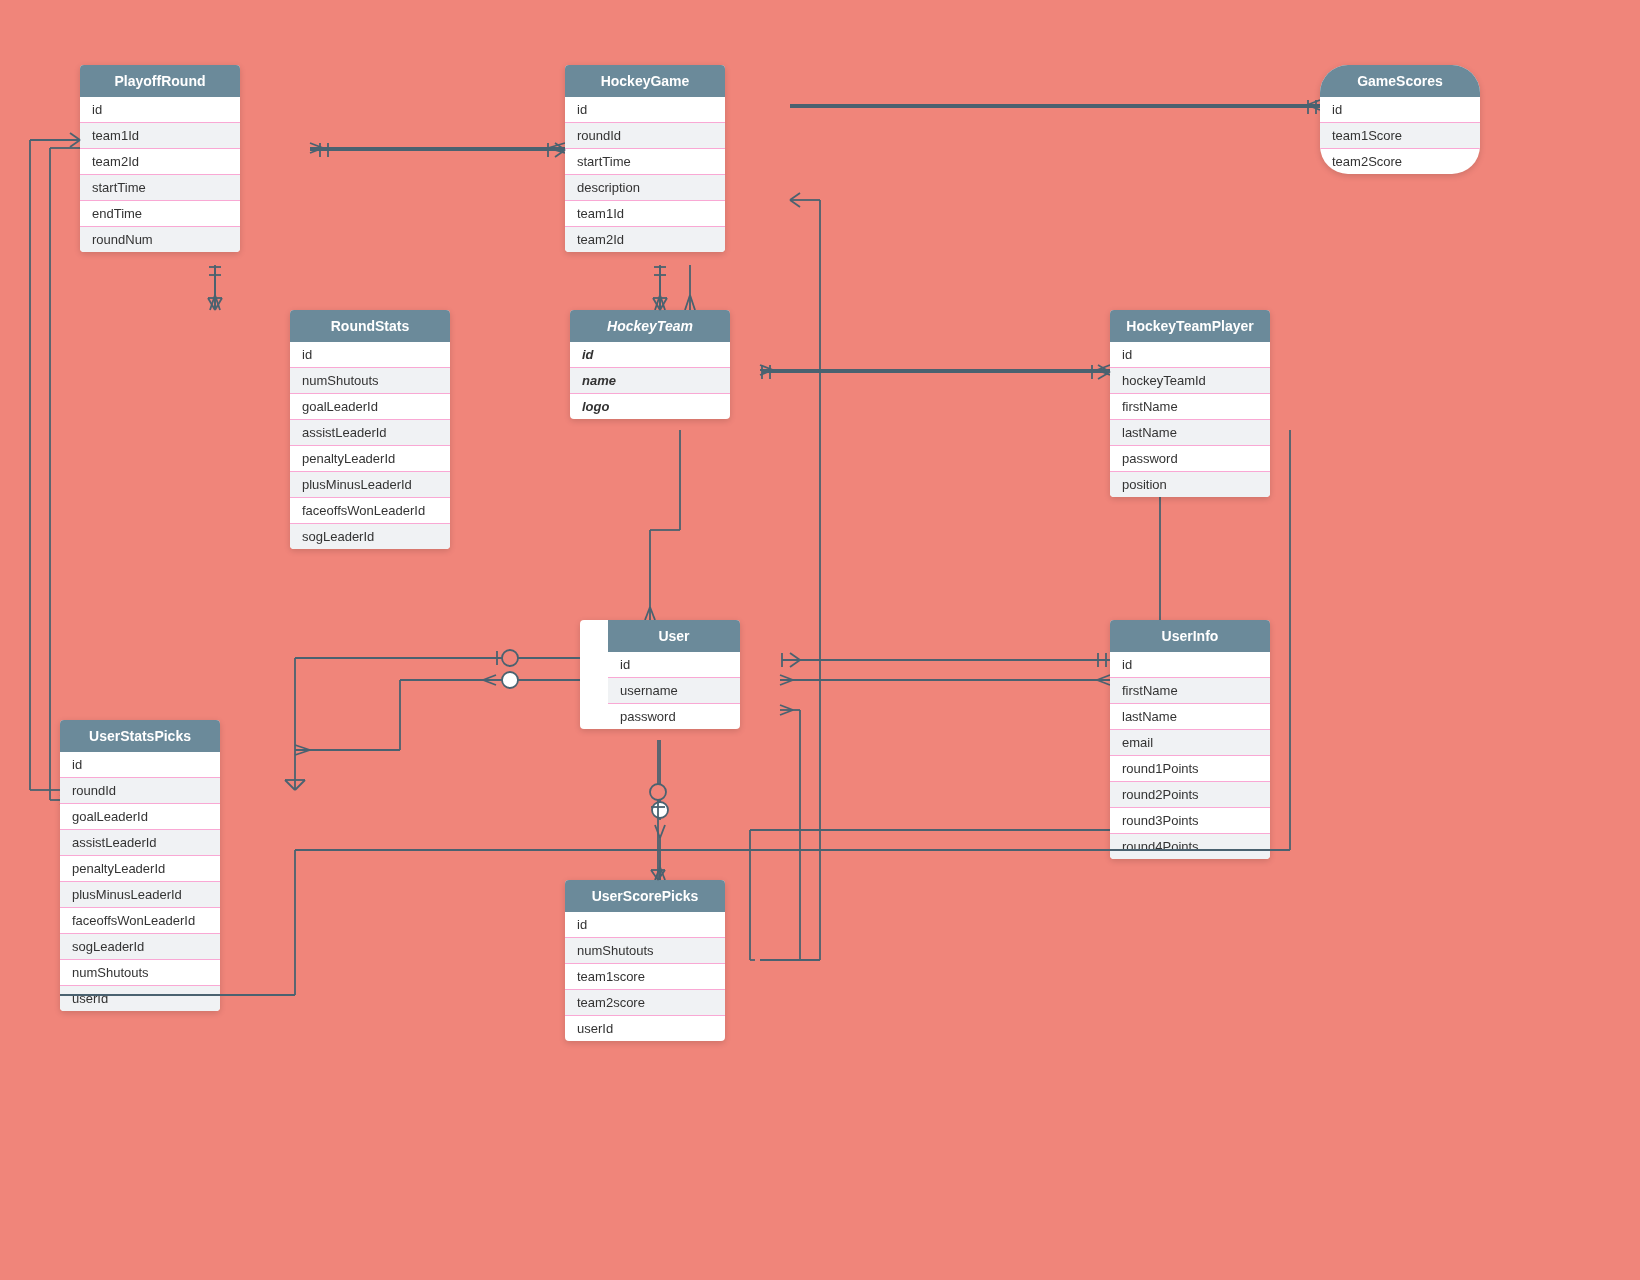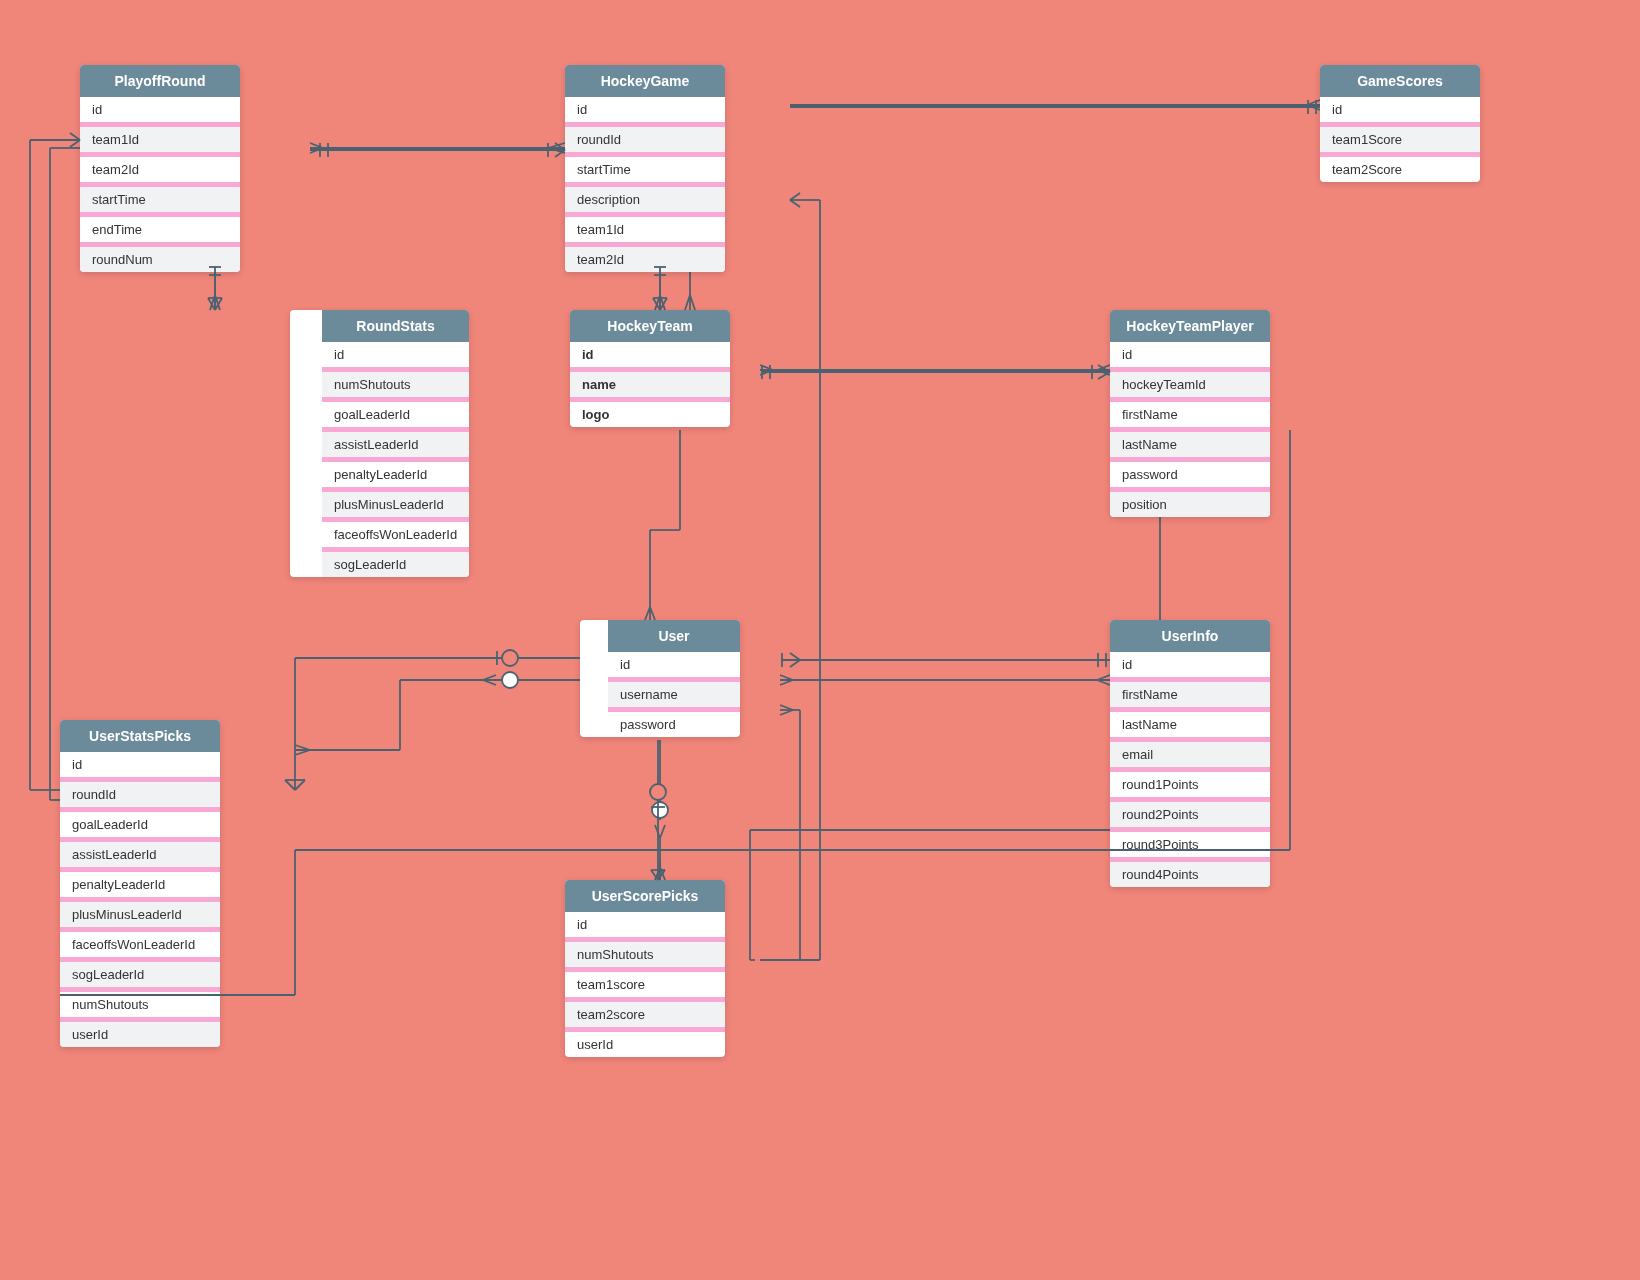--- a/index.html
+++ b/index.html
@@ -30,21 +30,21 @@
       color: white;
       font-weight: bold;
       font-size: 14px;
       padding: 8px 12px;
       text-align: center;
     }
     .table-row {
       padding: 5px 12px;
       font-size: 13px;
       color: #333;
-      border-bottom: 5px solid #f9a8d4;
+      border-bottom: 1px solid #f9a8d4;
     }
     .table-row:last-child {
       border-bottom: none;
     }
     .table-row.alt {
       background: #f0f2f4;
     }
     .table-row.bold-text {
       font-weight: bold;
     }
@@ -174,40 +174,40 @@
   <div class="table-container" style="left:565px; top:65px;">
     <div class="table-header">HockeyGame</div>
     <div class="table-row">id</div>
     <div class="table-row alt">roundId</div>
     <div class="table-row">startTime</div>
     <div class="table-row alt">description</div>
     <div class="table-row">team1Id</div>
     <div class="table-row alt">team2Id</div>
   </div>
 
-  <div class="table-container" style="left:1320px; top:65px;">
+  <div class="table-container" style="left:1320px; top:65px;border-radius:28px;">
     <div class="table-header">GameScores</div>
     <div class="table-row">id</div>
     <div class="table-row alt">team1Score</div>
     <div class="table-row">team2Score</div>
   </div>
 
-  <div class="table-container" style="left:290px; top:310px;padding-left:32px;">
+  <div class="table-container" style="left:290px; top:310px;">
     <div class="table-header">RoundStats</div>
     <div class="table-row">id</div>
     <div class="table-row alt">numShutouts</div>
     <div class="table-row">goalLeaderId</div>
     <div class="table-row alt">assistLeaderId</div>
     <div class="table-row">penaltyLeaderId</div>
     <div class="table-row alt">plusMinusLeaderId</div>
     <div class="table-row">faceoffsWonLeaderId</div>
     <div class="table-row alt">sogLeaderId</div>
   </div>
 
-  <div class="table-container" style="left:570px; top:310px;">
+  <div class="table-container" style="left:570px; top:310px;font-style:italic;">
     <div class="table-header">HockeyTeam</div>
     <div class="table-row bold-text">id</div>
     <div class="table-row alt bold-text">name</div>
     <div class="table-row bold-text">logo</div>
   </div>
 
   <div class="table-container" style="left:1110px; top:310px;">
     <div class="table-header">HockeyTeamPlayer</div>
     <div class="table-row">id</div>
     <div class="table-row alt">hockeyTeamId</div>

